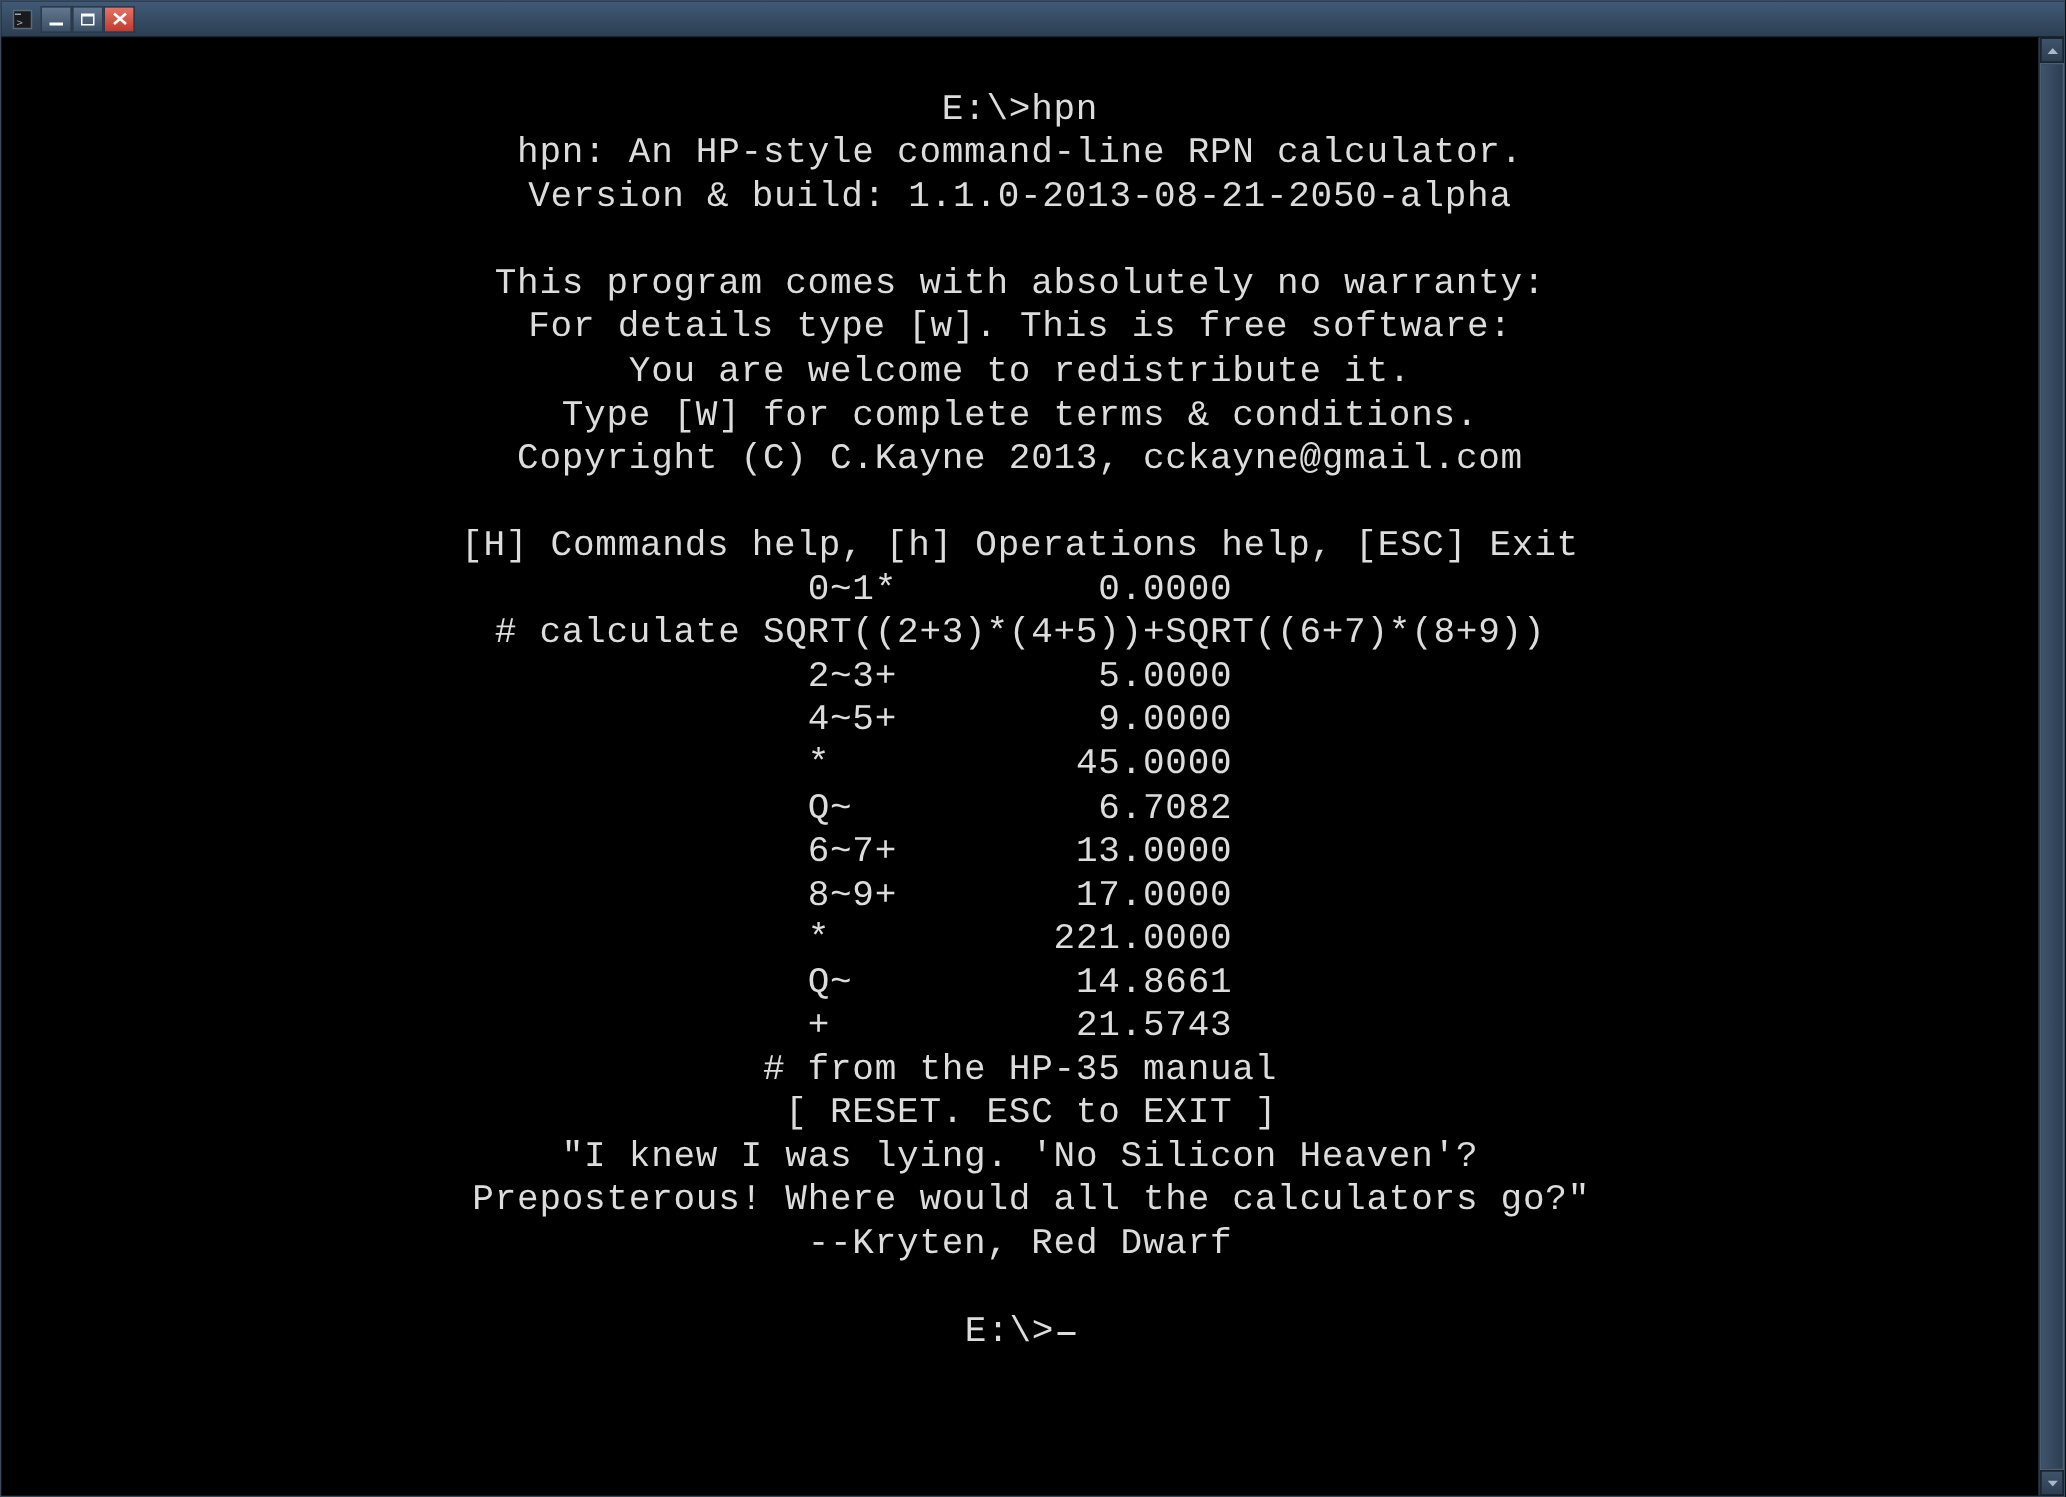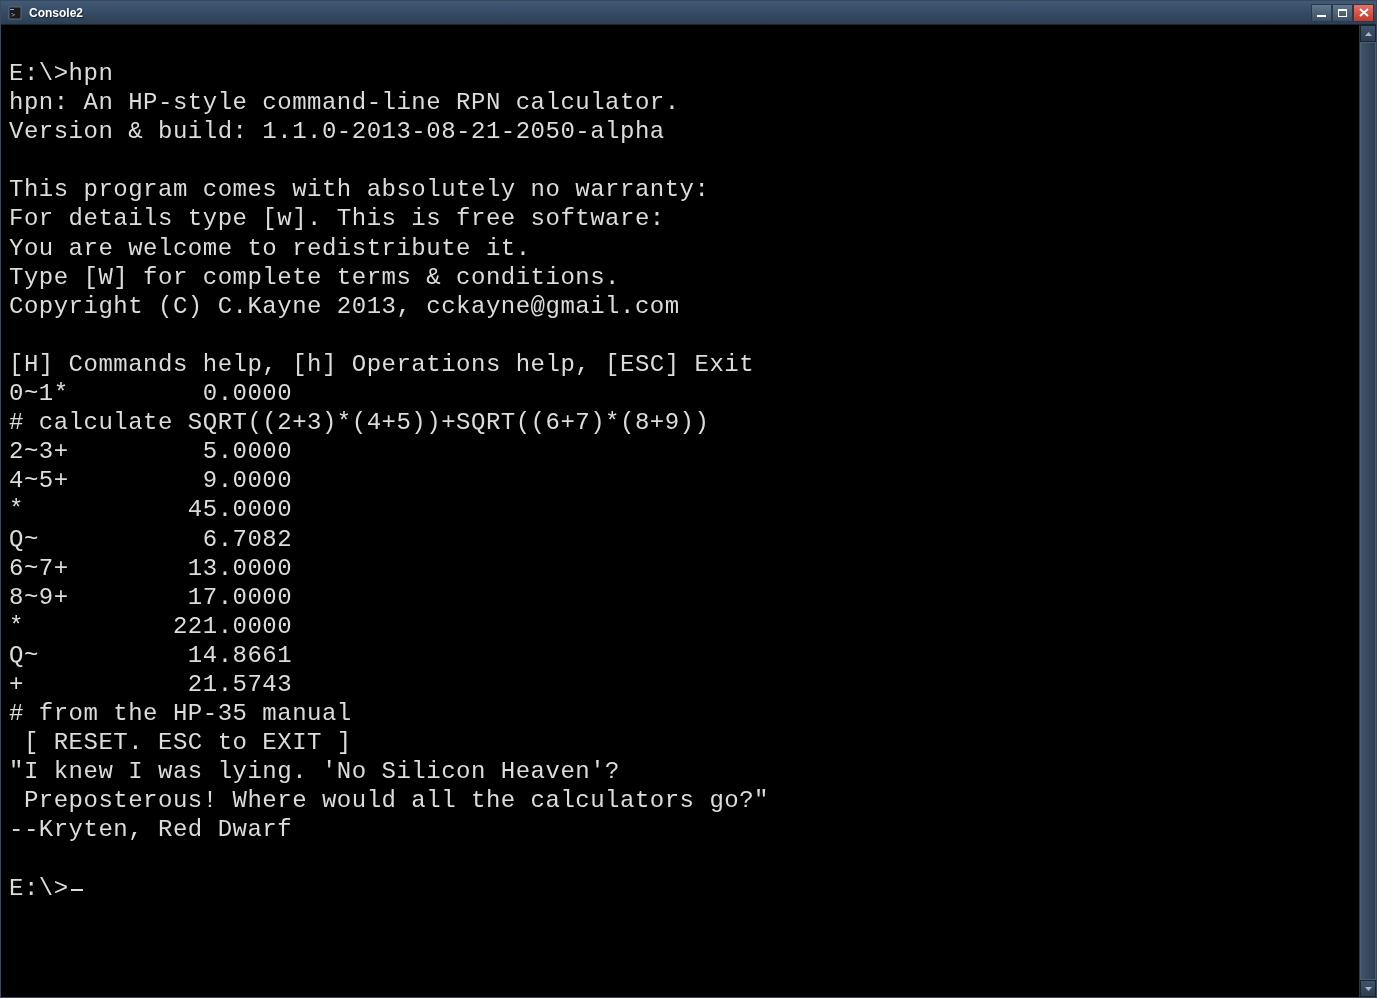--- a/index.html
+++ b/index.html
@@ -67,20 +67,21 @@
     }
     .terminal {
       flex: 1;
       padding: 34px 8px 8px 8px;
       color: #dcdcdc;
       font-size: 24px;
       line-height: 29.1px;
       letter-spacing: 0.5px;
       white-space: pre;
       overflow: hidden;
+      text-align: center;
     }
     .terminal-line { display: block; }
     .cursor {
       display: inline-block;
       width: 12px;
       height: 2px;
       background: #dcdcdc;
       vertical-align: 4px;
       margin-left: 2px;
     }
@@ -124,21 +125,20 @@
 
 <div class="window">
   <div class="titlebar">
     <span class="app-icon">
       <svg width="14" height="14" viewBox="0 0 14 14">
         <rect x="1" y="1" width="12" height="12" fill="#1a1a1a" stroke="#5a6a7a" stroke-width="1"></rect>
         <rect x="2" y="3" width="4" height="1" fill="#8fa8c4"></rect>
         <text x="3" y="11" font-size="7" fill="#8fa8c4" font-family="monospace">&gt;</text>
       </svg>
     </span>
-    <span class="title-text">Console2</span>
     <div class="win-controls">
       <div class="win-btn">
         <span class="minimize-glyph"></span>
       </div>
       <div class="win-btn">
         <span class="maximize-glyph"></span>
       </div>
       <div class="win-btn close">
         <svg width="10" height="9" viewBox="0 0 10 9">
           <path d="M1 1 L9 8 M9 1 L1 8" stroke="#fff" stroke-width="1.8"></path>

